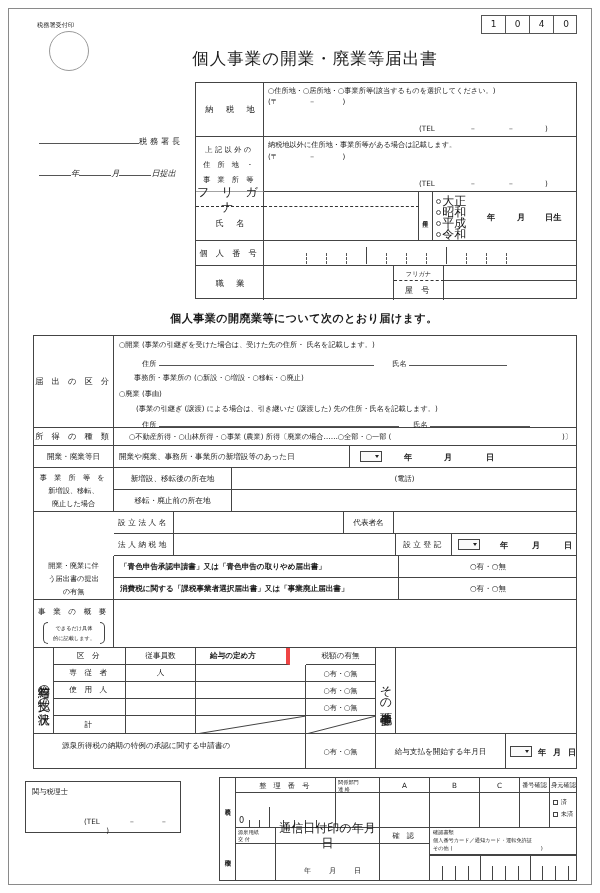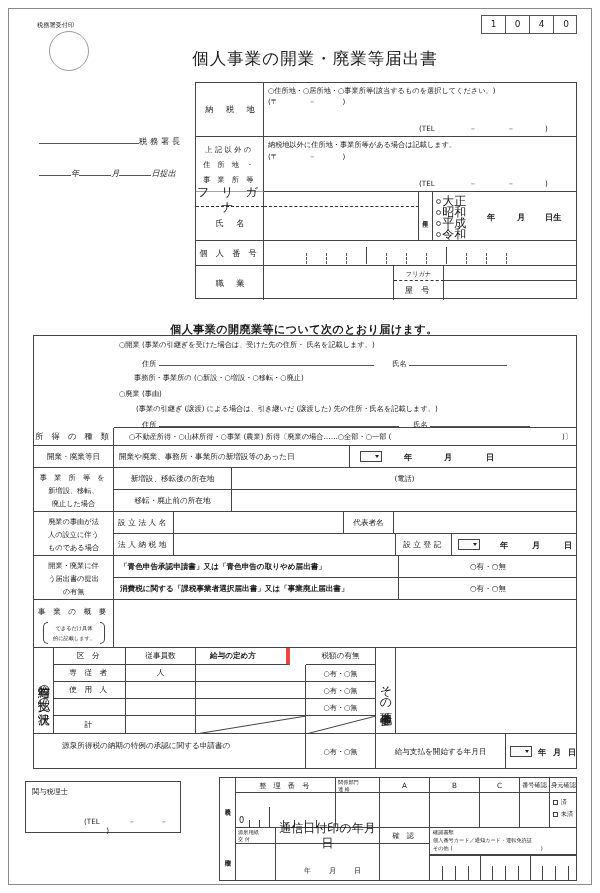--- a/index.html
+++ b/index.html
@@ -176,24 +176,25 @@
       <div class="abs ctr txt f8 sp3" style="left:0;top:183px;width:68px;height:34px;border-right:1px solid #444;padding-left:6px;">職 業</div>
       <div class="abs" style="left:68px;top:183px;width:130px;height:34px;border-right:1px solid #444;"></div>
       <div class="abs" style="left:198px;top:183px;width:50px;height:15px;border-right:1px solid #444;border-bottom:1px dashed #333;">
         <div class="txt f6 ctr" style="height:15px;">フリガナ</div>
       </div>
       <div class="abs" style="left:248px;top:183px;width:133px;height:15px;border-bottom:1px solid #444;"></div>
       <div class="abs ctr txt f8 sp2" style="left:198px;top:198px;width:50px;height:19px;border-right:1px solid #444;">屋 号</div>
       <div class="abs" style="left:248px;top:198px;width:133px;height:19px;"></div>
     </div>
 
-    <div class="abs txt f11 b ctr" style="left:60px;top:312px;width:470px;height:18px;letter-spacing:.5px;">個人事業の開廃業等について次のとおり届けます。</div>
+    <div class="abs txt f11 b ctr" style="left:60px;top:301px;width:470px;height:18px;letter-spacing:.5px;">個人事業の開廃業等について次のとおり届けます。</div>
 
     <div class="bx" style="left:24px;top:326px;width:544px;height:434px;border:1px solid #444;">
 
+      <div class="abs ctr txt f8 sp2" style="left:0;top:0;width:80px;height:92px;border-right:1px solid #444;border-bottom:1px solid #444;">届 出 の 区 分</div>
       <div class="abs" style="left:80px;top:0;width:463px;height:92px;border-bottom:1px solid #444;">
         <div class="abs txt f7" style="left:5px;top:4px;">○開業 (事業の引継ぎを受けた場合は、受けた先の住所・ 氏名を記載します。)</div>
         <div class="abs txt f7" style="left:28px;top:19px;">
           <span>住所</span>
           <span class="uline" style="width:215px;height:10px;"></span>
           <span style="display:inline-block;width:14px;"></span>
           <span>氏名</span>
           <span class="uline" style="width:98px;height:10px;"></span>
         </div>
         <div class="abs txt f7" style="left:20px;top:37px;">事務所・事業所の (○新設・○増設・○移転・○廃止)</div>
@@ -229,25 +230,20 @@
         <div class="txt f7 ctr" style="height:13px;">新増設、移転、</div>
         <div class="txt f7 ctr" style="height:13px;">廃止した場合</div>
       </div>
       <div class="abs ctr txt f75" style="left:80px;top:132px;width:118px;height:22px;border-right:1px solid #444;border-bottom:1px solid #444;">新増設、移転後の所在地</div>
       <div class="abs ctr txt f75" style="left:80px;top:154px;width:118px;height:22px;border-right:1px solid #444;border-bottom:1px solid #444;">移転・廃止前の所在地</div>
       <div class="abs" style="left:198px;top:132px;width:345px;height:22px;border-bottom:1px solid #444;">
         <div class="abs txt f7 ctr" style="left:0;top:6px;width:100%;">(電話)</div>
       </div>
       <div class="abs" style="left:198px;top:154px;width:345px;height:22px;border-bottom:1px solid #444;"></div>
 
-      <div class="abs" style="left:0;top:176px;width:80px;height:44px;border-right:1px solid #444;border-bottom:1px solid #444;padding-top:3px;">
-        <div class="txt f7 ctr" style="height:13px;">廃業の事由が法</div>
-        <div class="txt f7 ctr" style="height:13px;">人の設立に伴う</div>
-        <div class="txt f7 ctr" style="height:13px;">ものである場合</div>
-      </div>
       <div class="abs ctr txt f75 sp2" style="left:80px;top:176px;width:60px;height:22px;border-right:1px solid #444;border-bottom:1px solid #444;">設立法人名</div>
       <div class="abs" style="left:140px;top:176px;width:170px;height:22px;border-right:1px solid #444;border-bottom:1px solid #444;"></div>
       <div class="abs ctr txt f75" style="left:310px;top:176px;width:50px;height:22px;border-right:1px solid #444;border-bottom:1px solid #444;">代表者名</div>
       <div class="abs" style="left:360px;top:176px;width:183px;height:22px;border-bottom:1px solid #444;"></div>
 
       <div class="abs ctr txt f75 sp2" style="left:80px;top:198px;width:60px;height:22px;border-right:1px solid #444;border-bottom:1px solid #444;">法人納税地</div>
       <div class="abs" style="left:140px;top:198px;width:222px;height:22px;border-right:1px solid #444;border-bottom:1px solid #444;"></div>
       <div class="abs ctr txt f75 sp2" style="left:362px;top:198px;width:56px;height:22px;border-right:1px solid #444;border-bottom:1px solid #444;">設立登記</div>
       <div class="abs" style="left:418px;top:198px;width:125px;height:22px;border-bottom:1px solid #444;">
         <div class="dd" style="left:6px;top:5px;width:22px;height:11px;"></div>

